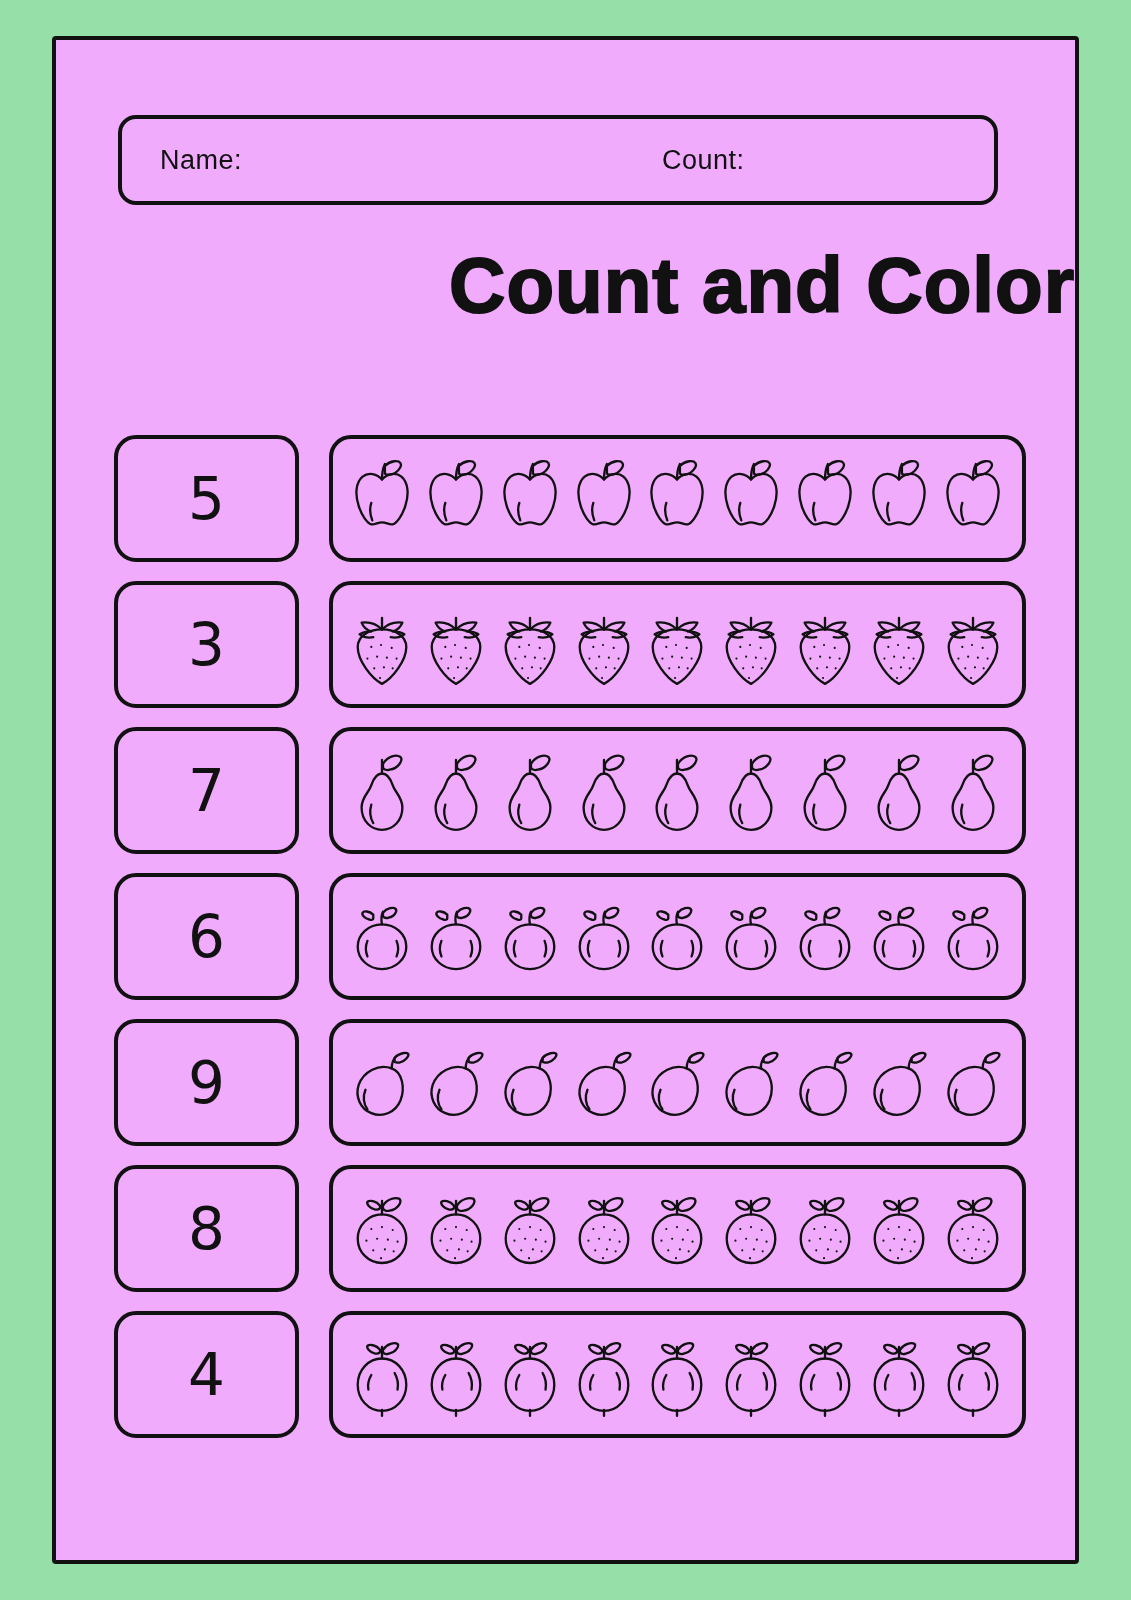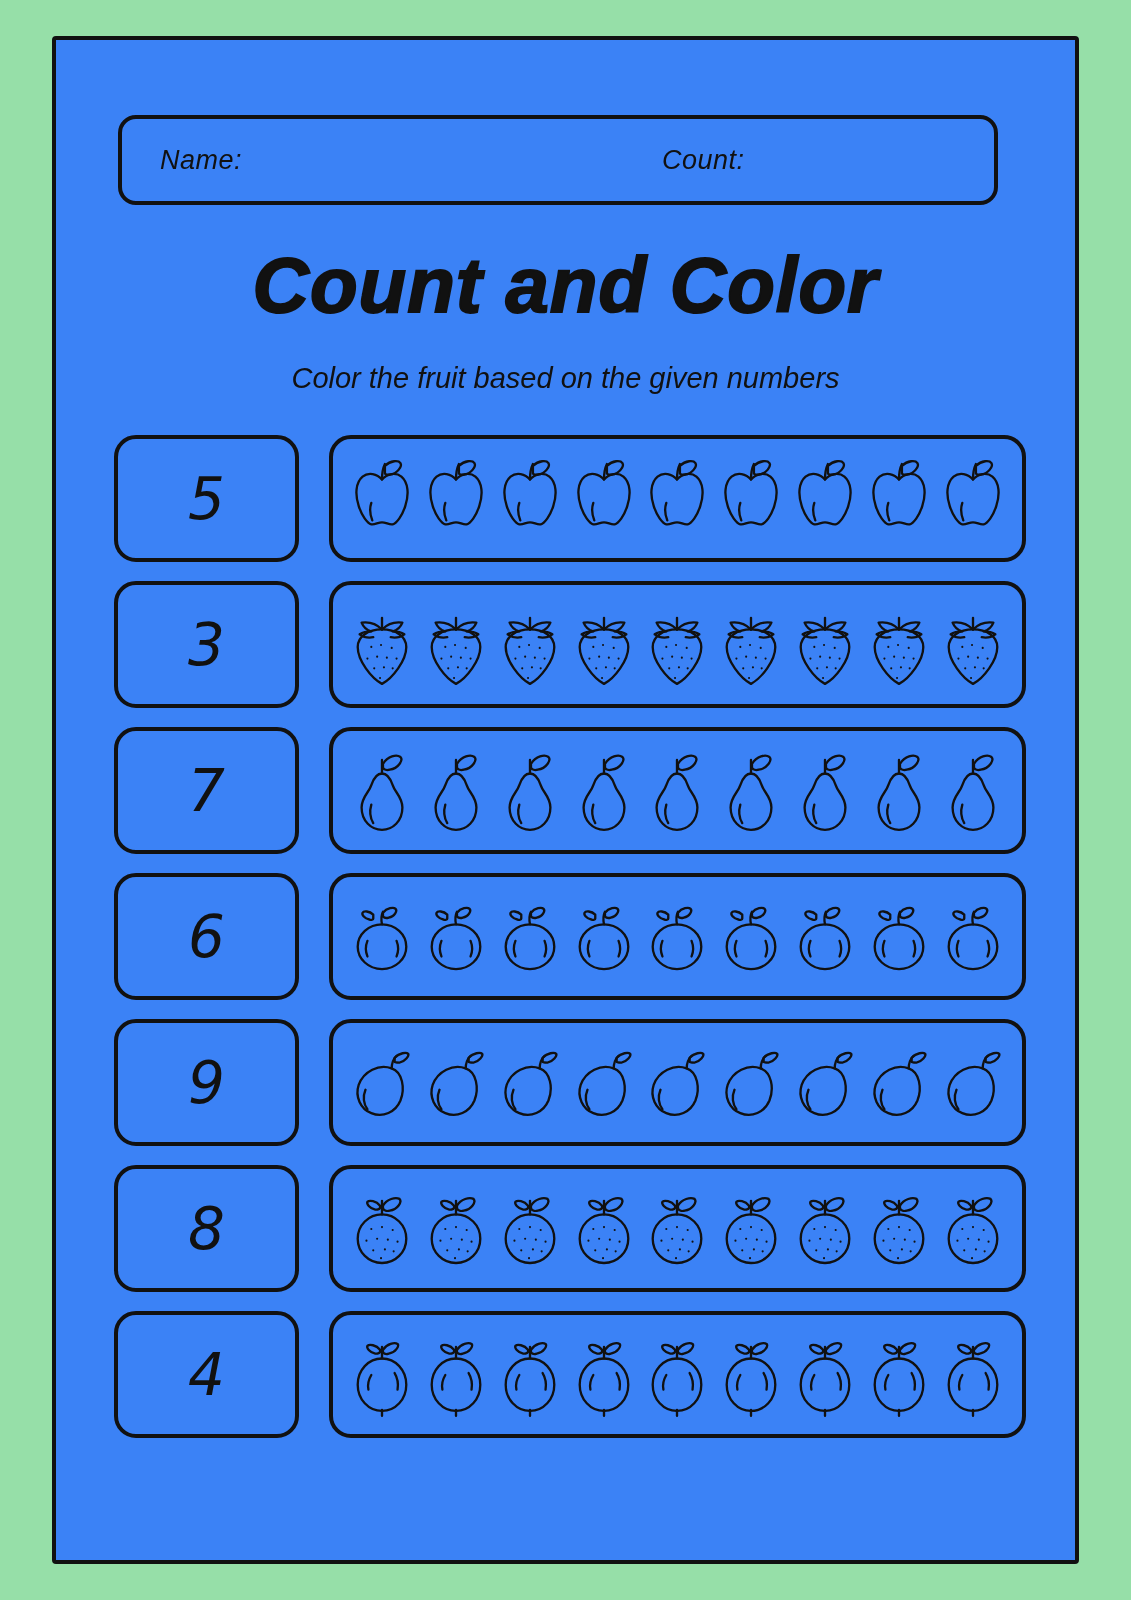--- a/index.html
+++ b/index.html
@@ -12,25 +12,24 @@
     background: #96dfa8;
     font-family: "Liberation Sans", sans-serif;
     overflow: hidden;
   }
   .sheet {
     position: absolute;
     left: 52px;
     top: 36px;
     width: 1027px;
     height: 1528px;
-    background: #3b82f6;
+    background: #f0abfc;
     border: 4px solid #111111;
     border-radius: 4px;
     box-sizing: border-box;
-    font-style: italic;
   }
   .namebar {
     position: absolute;
     left: 62px;
     top: 75px;
     width: 880px;
     height: 90px;
     border: 4px solid #111111;
     border-radius: 18px;
     box-sizing: border-box;
@@ -43,21 +42,21 @@
     letter-spacing: 0.5px;
   }
   .namebar .field.name { left: 38px; }
   .namebar .field.class { left: 540px; }
 
   .title {
     position: absolute;
     left: 0;
     top: 200px;
     width: 100%;
-    text-align: center;
+    text-align: right;
     font-size: 78px;
     font-weight: bold;
     color: #111111;
     letter-spacing: 1px;
     -webkit-text-stroke: 2px #111111;
   }
   .subtitle {
     position: absolute;
     left: 0;
     top: 322px;
@@ -120,21 +119,20 @@
 <body>
 
 <div class="sheet">
 
   <div class="namebar">
     <div class="field name">Name:</div>
     <div class="field class">Count:</div>
   </div>
 
   <div class="title">Count and Color</div>
-  <div class="subtitle">Color the fruit based on the given numbers</div>
 
   <div class="rows" id="rows">
       <div class="row">
         <div class="numbox">
           <span>5</span>
         </div>
         <div class="fruitbox">
           <div class="fruit">
             <svg viewBox="0 0 70 96">
       <path fill="none" stroke="#111" stroke-width="2.4" stroke-linecap="round" stroke-linejoin="round" d="M35 28c-5-6-14-8-20-3-7 6-8 18-4 30 3 10 9 18 13 19 3 1 7-2 11-2s8 3 11 2c4-1 10-9 13-19 4-12 3-24-4-30-6-5-15-3-20 3z"></path>

